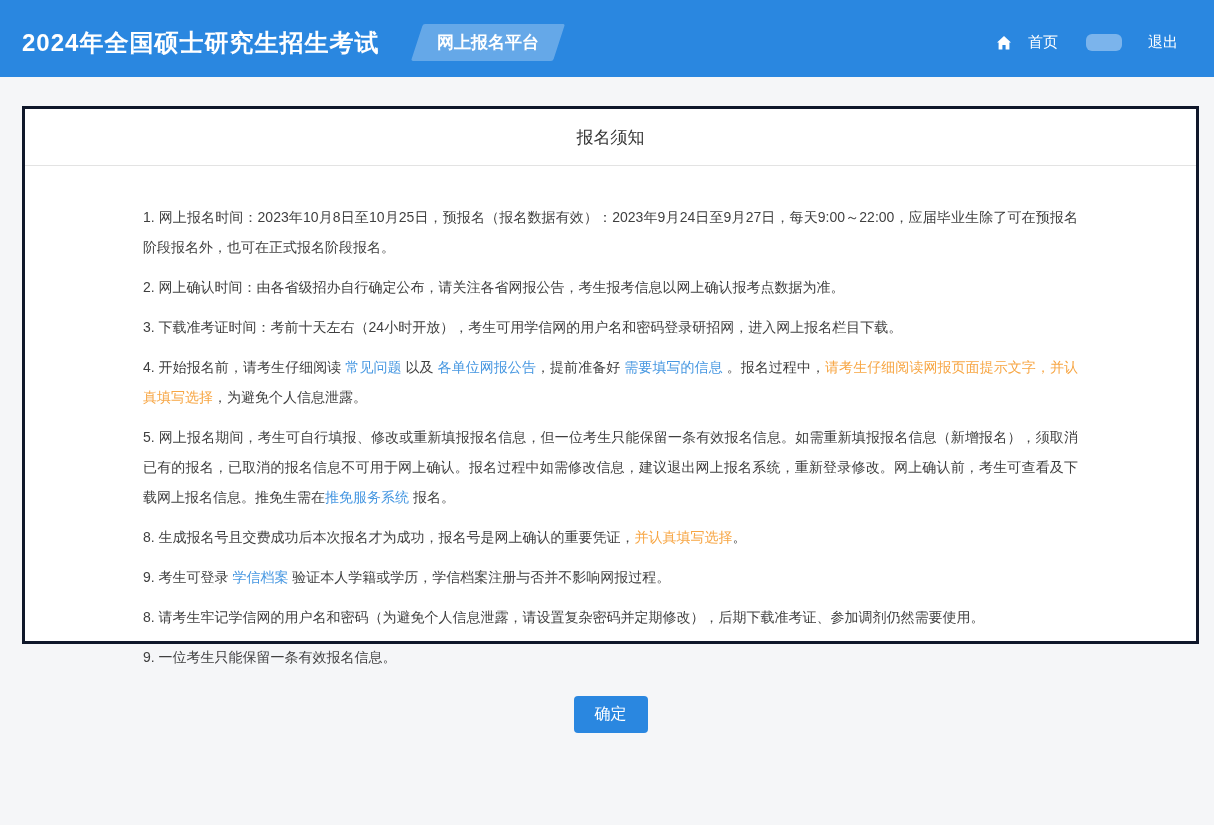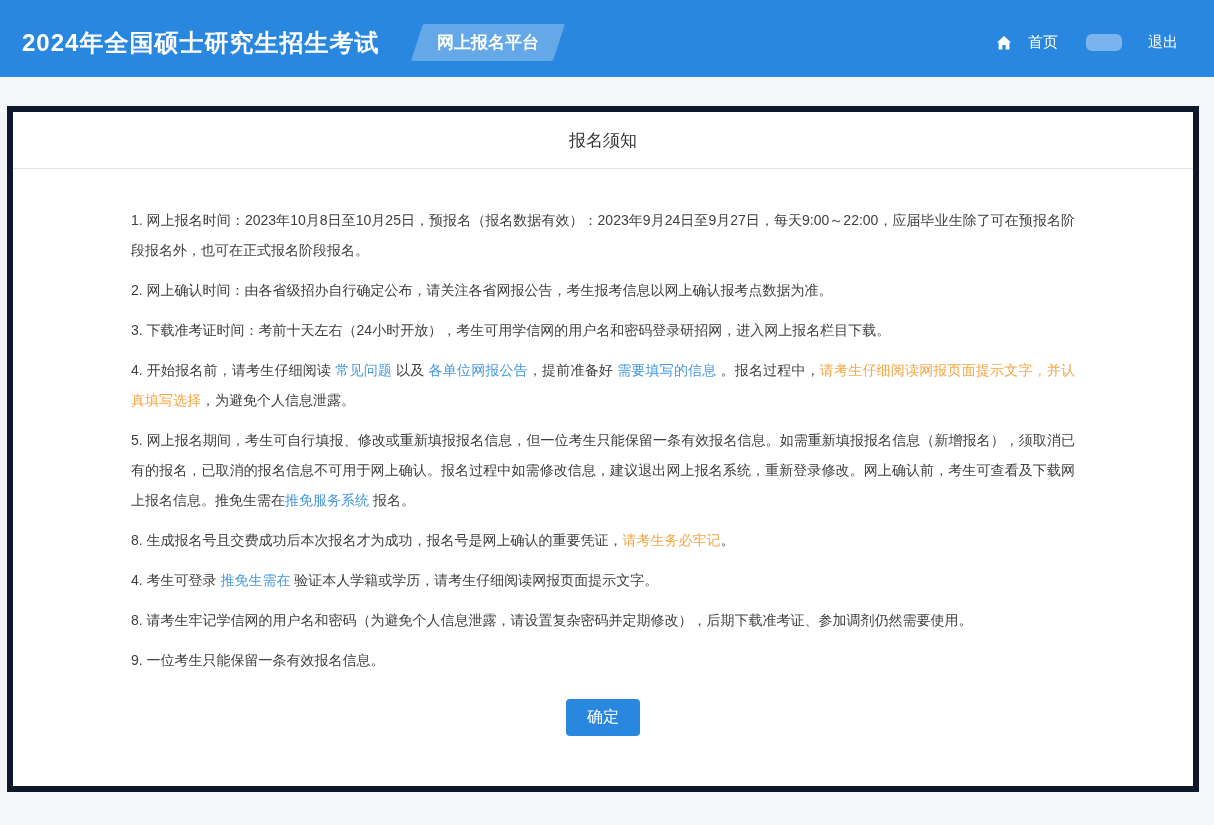--- a/index.html
+++ b/index.html
@@ -57,24 +57,24 @@
     width: 36px;
     height: 17px;
     border-radius: 6px;
     background: rgba(255,255,255,0.38);
     margin: 0 26px 0 28px;
   }
   .nav-logout { cursor: pointer; white-space: nowrap; }
 
   
   .card {
-    margin: 29px 15px 0 7px;
+    margin: 29px 15px 0 22px;
     background: #ffffff;
-    border: 6px solid #0f172a;
-    height: 686px;
+    border: 3px solid #0f172a;
+    height: 538px;
   }
   .card-title-bar {
     height: 57px;
     display: flex;
     align-items: center;
     justify-content: center;
     border-bottom: 1px solid #e3e3e3;
   }
   .card-title {
     font-size: 17px;
@@ -138,22 +138,22 @@
   <div class="card-title-bar">
     <div class="card-title">报名须知</div>
   </div>
   <div class="card-body">
     <div id="paragraphs">
         <div class="para"><span class="">1. 网上报名时间：2023年10月8日至10月25日，预报名（报名数据有效）：2023年9月24日至9月27日，每天9:00～22:00，应届毕业生除了可在预报名阶段报名外，也可在正式报名阶段报名。</span></div>
         <div class="para"><span class="">2. 网上确认时间：由各省级招办自行确定公布，请关注各省网报公告，考生报考信息以网上确认报考点数据为准。</span></div>
         <div class="para"><span class="">3. 下载准考证时间：考前十天左右（24小时开放），考生可用学信网的用户名和密码登录研招网，进入网上报名栏目下载。</span></div>
         <div class="para"><span class="">4. 开始报名前，请考生仔细阅读 </span><a>常见问题</a><span class=""> 以及 </span><a>各单位网报公告</a><span class="">，提前准备好 </span><a>需要填写的信息</a><span class=""> 。报名过程中，</span><span class="warn">请考生仔细阅读网报页面提示文字，并认真填写选择</span><span class="">，为避免个人信息泄露。</span></div>
         <div class="para"><span class="">5. 网上报名期间，考生可自行填报、修改或重新填报报名信息，但一位考生只能保留一条有效报名信息。如需重新填报报名信息（新增报名），须取消已有的报名，已取消的报名信息不可用于网上确认。报名过程中如需修改信息，建议退出网上报名系统，重新登录修改。网上确认前，考生可查看及下载网上报名信息。推免生需在</span><a>推免服务系统</a><span class=""> 报名。</span></div>
-        <div class="para"><span class="">8. 生成报名号且交费成功后本次报名才为成功，报名号是网上确认的重要凭证，</span><span class="warn">请考生务必牢记</span><span class="">。</span></div>
-        <div class="para"><span class="">4. 考生可登录 </span><a>推免生需在</a><span class=""> 验证本人学籍或学历，请考生仔细阅读网报页面提示文字。</span></div>
+        <div class="para"><span class="">8. 生成报名号且交费成功后本次报名才为成功，报名号是网上确认的重要凭证，</span><span class="warn">并认真填写选择</span><span class="">。</span></div>
+        <div class="para"><span class="">9. 考生可登录 </span><a>学信档案</a><span class=""> 验证本人学籍或学历，学信档案注册与否并不影响网报过程。</span></div>
         <div class="para"><span class="">8. 请考生牢记学信网的用户名和密码（为避免个人信息泄露，请设置复杂密码并定期修改），后期下载准考证、参加调剂仍然需要使用。</span></div>
         <div class="para"><span class="">9. 一位考生只能保留一条有效报名信息。</span></div>
       </div>
     <div class="btn-row">
       <button class="confirm-btn">确定</button>
     </div>
   </div>
 </div>
 
 </body></html>

